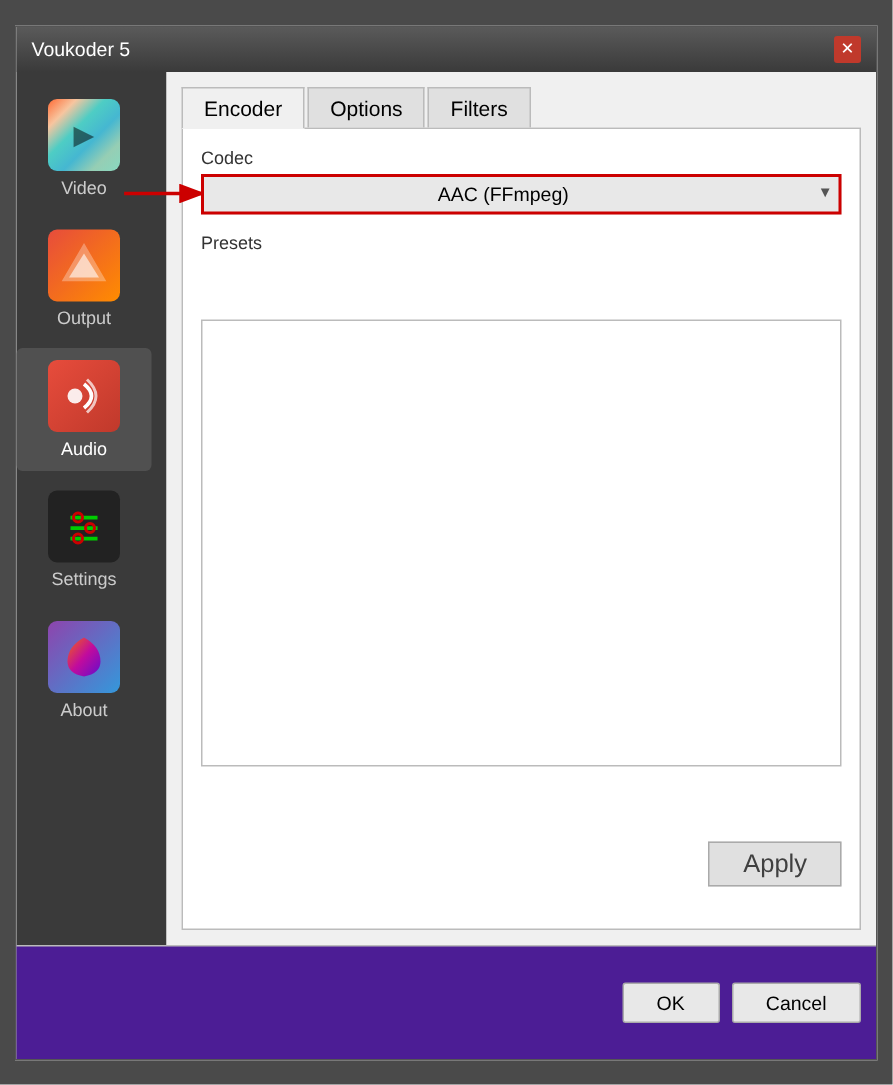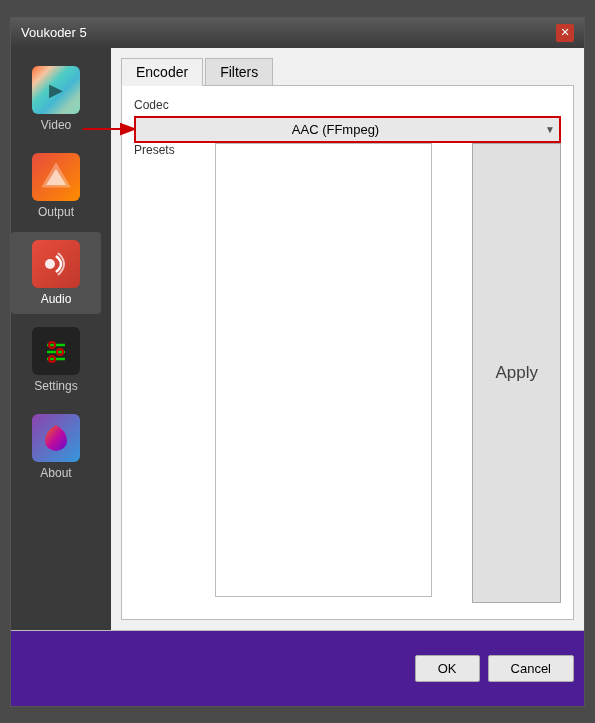--- a/index.html
+++ b/index.html
@@ -158,21 +158,21 @@
     .tab-content {
       border: 1px solid #bbb;
       background: white;
       flex: 1;
       padding: 12px;
       display: flex;
       flex-direction: column;
       margin-top: -1px;
     }
     .field-group {
-      margin-bottom: 0;
+      margin-bottom: 12px;
     }
     .field-label {
       font-size: 12px;
       color: #333;
       margin-bottom: 4px;
     }
     .codec-select-wrapper {
       position: relative;
       flex: 1;
     }
@@ -321,20 +321,23 @@
         </div>
         <span>About</span>
       </div>
     </div>
 
     <div class="content-area">
 
       <div class="tabs">
         <div class="tab active">
           <span>Encoder</span>
+        </div>
+        <div class="tab">
+          <span>Options</span>
         </div>
         <div class="tab">
           <span>Filters</span>
         </div>
       </div>
 
       <div class="tab-content">
 
         <div class="field-group">
           <div class="field-label">Codec</div>
@@ -350,21 +353,21 @@
             </svg>
             <div class="codec-select-wrapper">
               <select class="codec-select">
                 <option>AAC (FFmpeg)</option>
               </select>
               <span class="codec-dropdown-arrow">▼</span>
             </div>
           </div>
         </div>
 
-        <div class="field-group" style="display:flex;flex-direction:row;flex:1;gap:40px;">
+        <div class="field-group" style="display:flex;flex-direction:column;flex:1;gap:40px;">
           <div class="presets-label">Presets</div>
           <div class="presets-box"></div>
           <div class="apply-row">
             <button class="apply-btn">Apply</button>
           </div>
         </div>
       </div>
     </div>
   </div>
 

